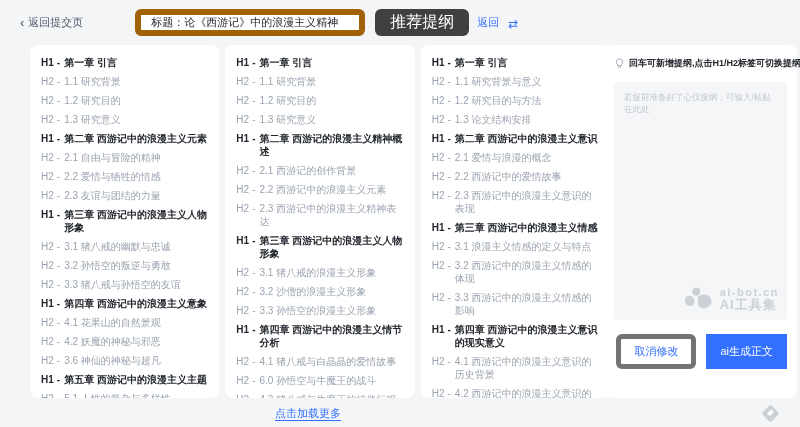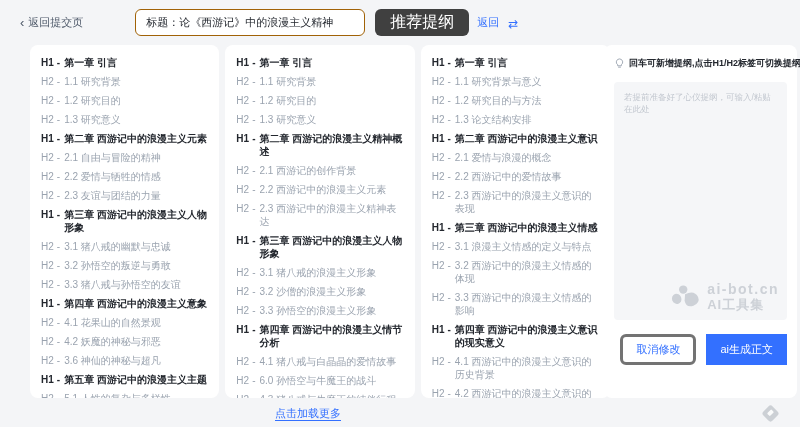--- a/index.html
+++ b/index.html
@@ -10,21 +10,21 @@
     font-family:"Liberation Sans","DejaVu Sans",sans-serif;
     overflow:hidden;
   }
   
   .header { position:absolute; top:0; left:0; right:0; height:44px;
             display:flex; align-items:center; padding:0 20px; }
   .back-link { display:flex; align-items:center; gap:4px; font-size:11px;
                color:#4e5969; cursor:pointer; white-space:nowrap; }
   .back-link .chev { font-size:13px; line-height:1; color:#4e5969; }
   .title-input { margin-left:52px; width:230px; height:27px;
-                 border:1px solid #a16207; border-radius:6px; background:#fff;
+                 border:6px solid #a16207; border-radius:6px; background:#fff;
                  font-size:11px; color:#23272e; padding:0 10px; outline:none;
                  font-family:inherit; }
   .btn-recommend { margin-left:10px; height:27px; background:#404040; color:#fff;
                    border:none; border-radius:6px; font-size:16px; padding:0 15px;
                    cursor:pointer; font-family:inherit; }
   .return-link { margin-left:8px; font-size:11px; color:#3370ff; cursor:pointer;
                  display:flex; align-items:flex-end; gap:9px; }
   .swap-icon { font-size:12px; line-height:1; }
   
   .columns { position:absolute; top:45px; left:30px; width:580px;
@@ -51,25 +51,25 @@
   .ta-wrap { position:relative; margin-top:12px; width:100%; height:238px;
              background:#f5f6f8; border-radius:4px; }
   .ta-wrap textarea { width:100%; height:100%; background:transparent;
                       border:none; resize:none; outline:none; padding:10px;
                       font-size:8.5px; color:#23272e; font-family:inherit; }
   .ta-wrap textarea::placeholder { color:#c2c7cf; }
   .watermark { position:absolute; right:8px; bottom:8px; display:flex;
                align-items:center; gap:6px; pointer-events:none; }
   .wm-logo { width:30px; height:26px; fill:#cdd1d7; }
   .wm-text { color:#cdd1d7; text-align:left; line-height:1.1; }
-  .wm-line1 { font-size:14px; letter-spacing:1.5px; font-weight:bold; }
+  .wm-line1 { font-size:11px; letter-spacing:1.5px; font-weight:bold; }
   .wm-line2 { font-size:13px; font-weight:bold; letter-spacing:1px; }
   .panel-buttons { display:flex; justify-content:flex-end; gap:10px;
                    margin-top:14px; }
-  .btn-cancel { background:#fff; color:#3370ff; border:3px solid #737373;
+  .btn-cancel { background:#fff; color:#3370ff; border:5px solid #737373;
                 border-radius:6px; font-size:11px; padding:5px 13px;
                 cursor:pointer; font-family:inherit; }
   .btn-generate { background:#3370ff; color:#fff; border:1px solid #3370ff;
                   border-radius:0; font-size:11px; padding:5px 13px;
                   cursor:pointer; font-family:inherit; }
   
   .float-widget { position:absolute; right:23px; bottom:7px; width:13px; height:13px;
                   background:#b3b8bf; border-radius:3px; transform:rotate(45deg);
                   opacity:.6; cursor:pointer; }
   .float-widget::after { content:""; position:absolute; left:4px; top:3px;

